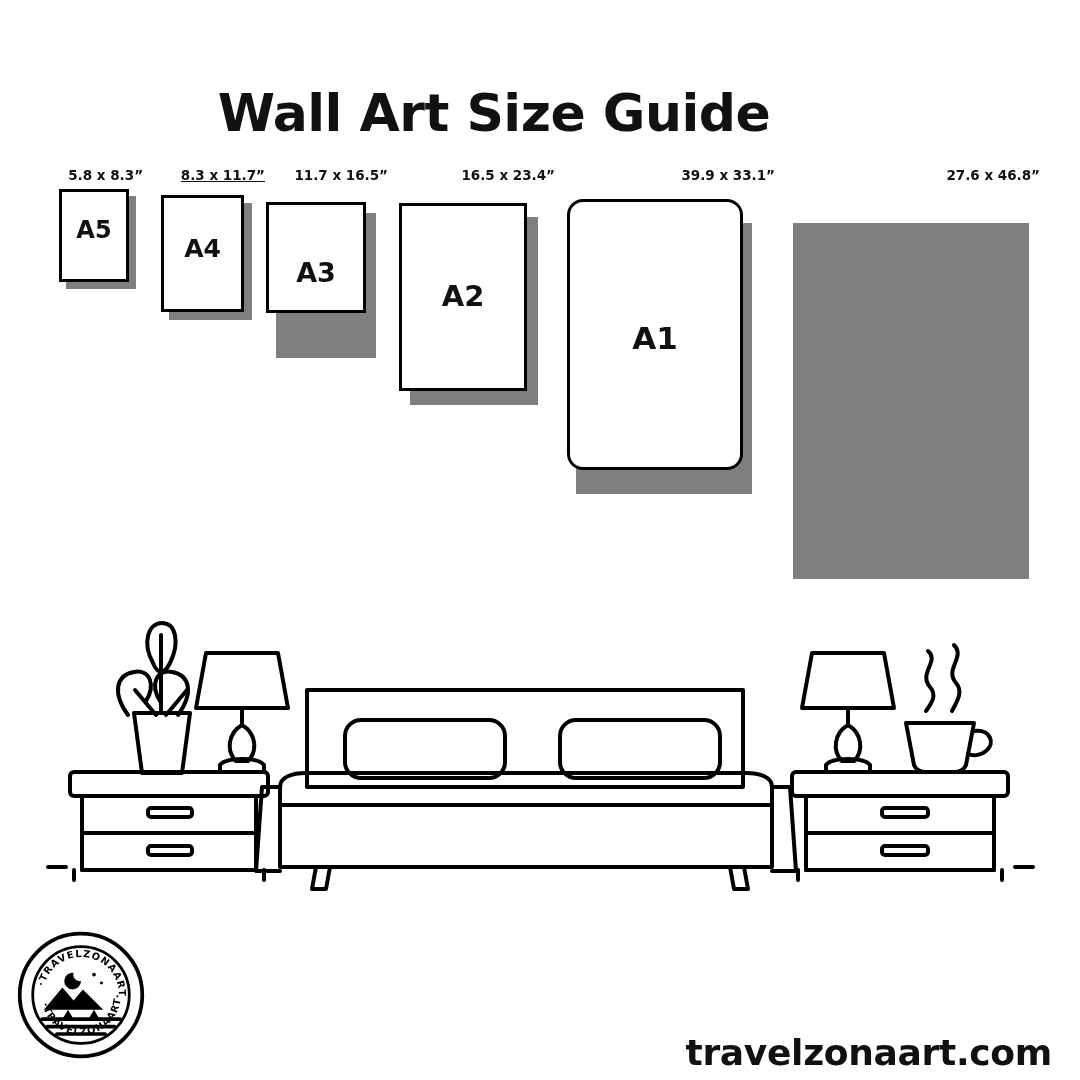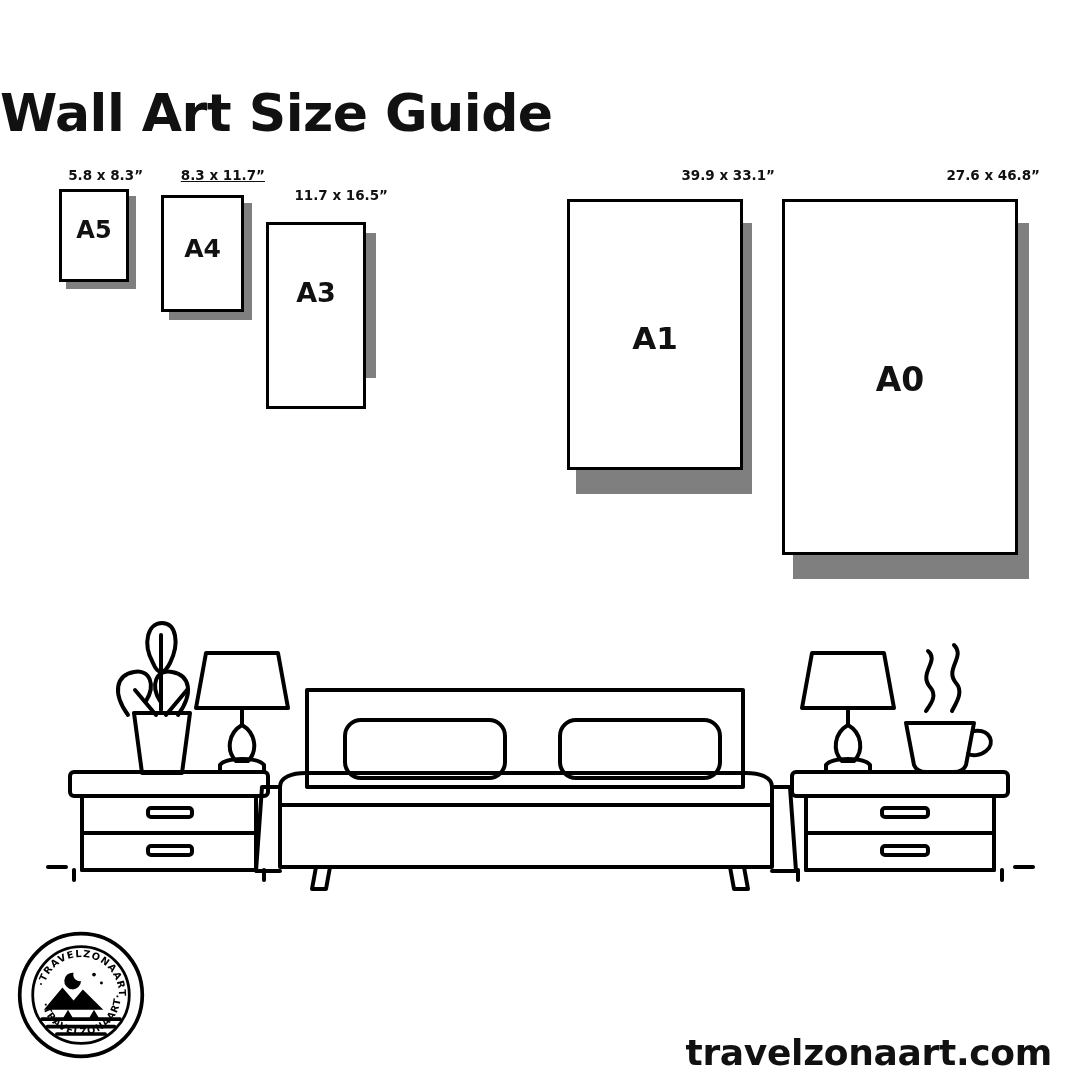--- a/index.html
+++ b/index.html
@@ -14,21 +14,21 @@
     font-family: "DejaVu Sans", "Liberation Sans", sans-serif;
     color: #000000;
     overflow: hidden;
   }
 
   #title {
     position: absolute;
     top: 48px;
     left: 0;
     width: 988px;
-    text-align: left;
+    text-align: center;
     font-size: 52px;
     font-weight: 700;
     letter-spacing: -0.5px;
     color: #111111;
   }
 
   
   #frames {
     position: absolute;
     left: 0;
@@ -113,43 +113,47 @@
   </div>
 
   <div class="frame-group" style="left:155px; top:175px; width:110px; height:160px;">
     <div class="frame-dims" style="top:-8px;text-decoration:underline;">8.3 x 11.7”</div>
     <div class="frame-shadow" style="left:14px; top:28px; width:83px; height:117px;"></div>
     <div class="frame-box" style="left:6px; top:20px; width:83px; height:117px;">
       <div class="frame-label" style="top:36px; font-size:25px;">A4</div>
     </div>
   </div>
 
-  <div class="frame-group" style="left:258px; top:175px; width:130px; height:210px;margin-top:20px;">
+  <div class="frame-group" style="left:258px; top:175px; width:130px; height:210px;">
     <div class="frame-dims" style="top:-8px;">11.7 x 16.5”</div>
     <div class="frame-shadow" style="left:18px; top:38px; width:100px; height:145px;"></div>
-    <div class="frame-box" style="left:8px; top:27px; width:100px; height:187px;">
+    <div class="frame-box" style="left:8px; top:27px; width:100px; height:111px;">
       <div class="frame-label" style="top:52px; font-size:27px;">A3</div>
     </div>
   </div>
 
+  <div class="frame-group" style="left:390px; top:175px; width:165px; height:255px;">
+    <div class="frame-dims" style="top:-8px;">16.5 x 23.4”</div>
+    <div class="frame-shadow" style="left:20px; top:42px; width:128px; height:188px;"></div>
+    <div class="frame-box" style="left:9px; top:28px; width:128px; height:188px;">
+      <div class="frame-label" style="top:73px; font-size:29px;">A2</div>
+    </div>
+  </div>
 
   <div class="frame-group" style="left:560px; top:175px; width:215px; height:330px;">
     <div class="frame-dims" style="top:-8px;">39.9 x 33.1”</div>
     <div class="frame-shadow" style="left:16px; top:48px; width:176px; height:271px;"></div>
-    <div class="frame-box" style="left:7px; top:24px; width:176px; height:271px;">
+    <div class="frame-box" style="left:7px; top:24px; width:176px; height:271px;border-radius:16px;">
       <div class="frame-label" style="top:118px; font-size:31px;">A1</div>
     </div>
   </div>
 
   <div class="frame-group" style="left:775px; top:175px; width:265px; height:420px;">
     <div class="frame-dims" style="top:-8px;">27.6 x 46.8”</div>
     <div class="frame-shadow" style="left:18px; top:48px; width:236px; height:356px;"></div>
-    <div class="frame-box" style="left:7px; top:24px; width:236px; height:356px;">
-      <div class="frame-label" style="top:158px; font-size:33px;">A0</div>
-    </div>
   </div>
 
 </div>
 
 <svg id="furniture" viewBox="0 0 1020 340" fill="none" stroke="#000000" stroke-width="4" stroke-linecap="round" stroke-linejoin="round">
 
   <line x1="18" y1="302" x2="36" y2="302"></line>
 
   <line x1="985" y1="302" x2="1003" y2="302"></line>
 

